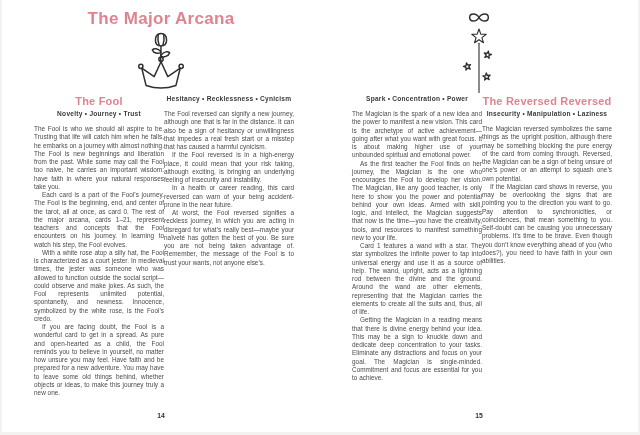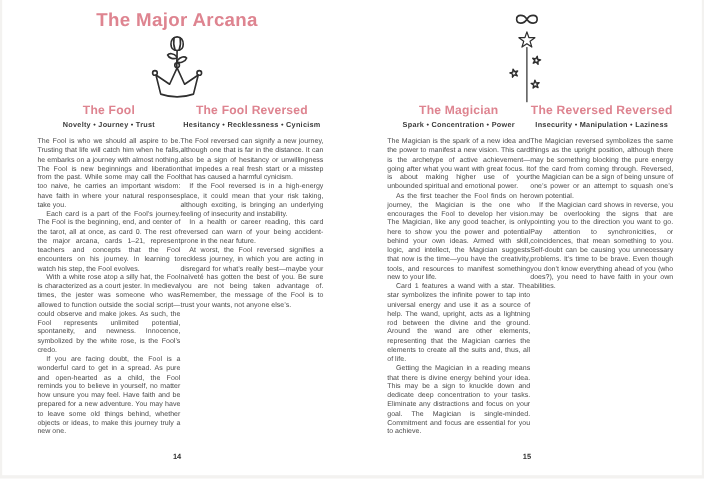--- a/index.html
+++ b/index.html
@@ -87,21 +87,20 @@
     <div class="cols">
       <div class="col">
         <h2 class="section-heading">The Fool</h2>
         <div class="section-keywords">Novelty • Journey • Trust</div>
         <p>The Fool is who we should all aspire to be. Trusting that life will catch him when he falls, he embarks on a journey with almost nothing. The Fool is new beginnings and liberation from the past. While some may call the Fool too naive, he carries an important wisdom: have faith in where your natural responses take you.</p>
         <p class="indent">Each card is a part of the Fool’s journey. The Fool is the beginning, end, and center of the tarot, all at once, as card 0. The rest of the major arcana, cards 1–21, represent teachers and concepts that the Fool encounters on his journey. In learning to watch his step, the Fool evolves.</p>
         <p class="indent">With a white rose atop a silly hat, the Fool is characterized as a court jester. In medieval times, the jester was someone who was allowed to function outside the social script—could observe and make jokes. As such, the Fool represents unlimited potential, spontaneity, and newness. Innocence, symbolized by the white rose, is the Fool’s credo.</p>
         <p class="indent">If you are facing doubt, the Fool is a wonderful card to get in a spread. As pure and open-hearted as a child, the Fool reminds you to believe in yourself, no matter how unsure you may feel. Have faith and be prepared for a new adventure. You may have to leave some old things behind, whether objects or ideas, to make this journey truly a new one.</p>
       </div>
       <div class="col">
-        <h2 class="section-heading">The Fool Reversed</h2>
         <div class="section-keywords">Hesitancy • Recklessness • Cynicism</div>
         <p>The Fool reversed can signify a new journey, although one that is far in the distance. It can also be a sign of hesitancy or unwillingness that impedes a real fresh start or a misstep that has caused a harmful cynicism.</p>
         <p class="indent">If the Fool reversed is in a high-energy place, it could mean that your risk taking, although exciting, is bringing an underlying feeling of insecurity and instability.</p>
         <p class="indent">In a health or career reading, this card reversed can warn of your being accident-prone in the near future.</p>
         <p class="indent">At worst, the Fool reversed signifies a reckless journey, in which you are acting in disregard for what’s really best—maybe your naïveté has gotten the best of you. Be sure you are not being taken advantage of. Remember, the message of the Fool is to trust your wants, not anyone else’s.</p>
       </div>
     </div>
 
     <div class="page-number">14</div>
   </section>
@@ -124,21 +123,20 @@
           </g>
           <use href="#small-star" transform="translate(27,76) rotate(-14)"></use>
           <use href="#small-star" transform="translate(67,53) rotate(12)"></use>
           <use href="#small-star" transform="translate(65,96) rotate(-5)"></use>
         </svg>
       </div>
     </div>
 
     <div class="cols">
       <div class="col">
-        <h2 class="section-heading">The Magician</h2>
         <div class="section-keywords">Spark • Concentration • Power</div>
         <p>The Magician is the spark of a new idea and the power to manifest a new vision. This card is the archetype of active achievement—going after what you want with great focus. It is about making higher use of your unbounded spiritual and emotional power.</p>
         <p class="indent">As the first teacher the Fool finds on her journey, the Magician is the one who encourages the Fool to develop her vision. The Magician, like any good teacher, is only here to show you the power and potential behind your own ideas. Armed with skill, logic, and intellect, the Magician suggests that now is the time—you have the creativity, tools, and resources to manifest something new to your life.</p>
         <p class="indent">Card 1 features a wand with a star. The star symbolizes the infinite power to tap into universal energy and use it as a source of help. The wand, upright, acts as a lightning rod between the divine and the ground. Around the wand are other elements, representing that the Magician carries the elements to create all the suits and, thus, all of life.</p>
         <p class="indent">Getting the Magician in a reading means that there is divine energy behind your idea. This may be a sign to knuckle down and dedicate deep concentration to your tasks. Eliminate any distractions and focus on your goal. The Magician is single-minded. Commitment and focus are essential for you to achieve.</p>
       </div>
       <div class="col">
         <h2 class="section-heading">The Reversed Reversed</h2>
         <div class="section-keywords">Insecurity • Manipulation • Laziness</div>
         <p>The Magician reversed symbolizes the same things as the upright position, although there may be something blocking the pure energy of the card from coming through. Reversed, the Magician can be a sign of being unsure of one’s power or an attempt to squash one’s own potential.</p>

